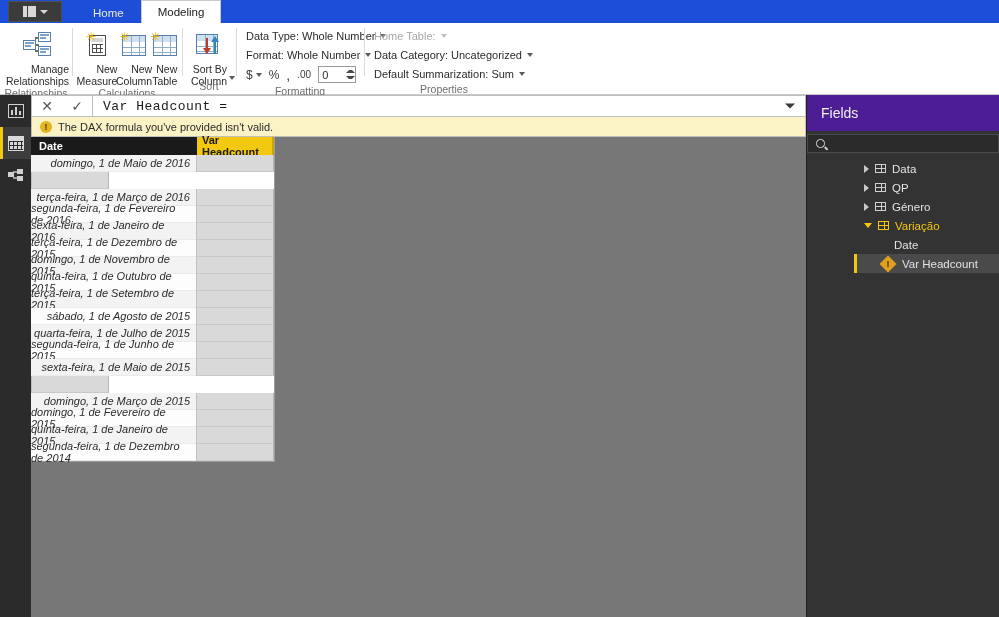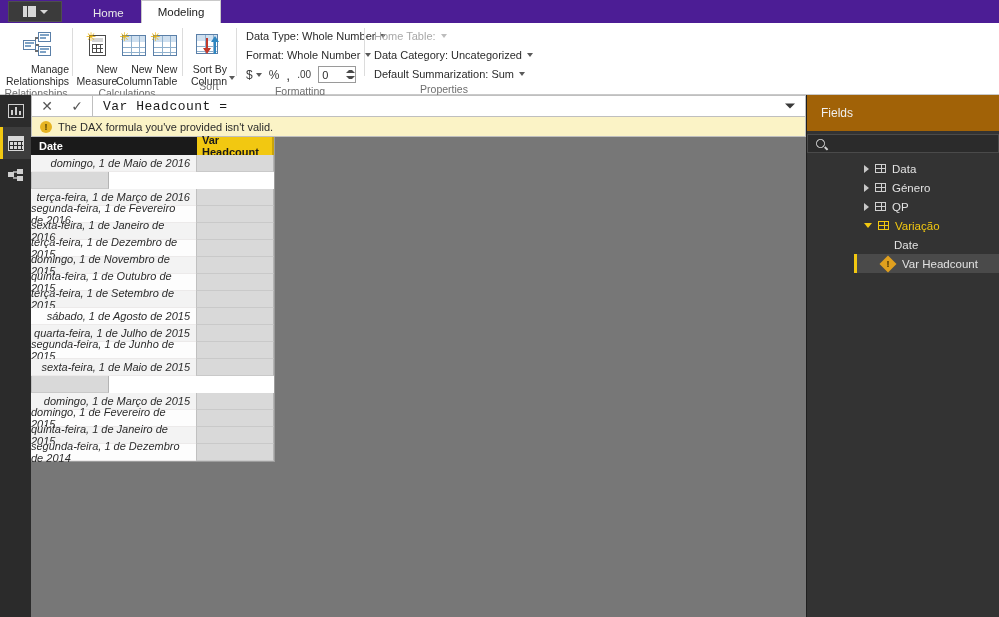--- a/index.html
+++ b/index.html
@@ -7,21 +7,21 @@
     width: 999px; height: 617px;
     background: #777777;
     font-family: "Liberation Sans", sans-serif;
     overflow: hidden;
   }
   body { position: relative; }
 
   
   .titlebar {
     position: absolute; left: 0; top: 0; width: 999px; height: 23px;
-    background: #4c1d95;
+    background: #1d4ed8;
     display: flex; align-items: flex-end;
   }
   .file-btn {
     width: 54px; height: 21px; margin-left: 8px; margin-bottom: 1px;
     background: #3b3b3b; border: 1px solid #4e4e4e;
     display: flex; align-items: center; justify-content: center; gap: 4px;
   }
   .file-glyph {
     width: 13px; height: 11px; background: #d8d8d8; position: relative;
   }
@@ -225,21 +225,21 @@
     width: 78px; background: #d9d9d9; border-bottom: 1px solid #c9c9c9;
     border-left: 1px solid #c0c0c0; border-right: 1px solid #b4b4b4;
   }
 
   
   .fields {
     position: absolute; right: 0; top: 95px; width: 193px; bottom: 0;
     background: #333333; border-left: 1px solid #1f1f1f;
   }
   .fields-title {
-    height: 36px; background: #a16207; color: #f0f0f0; font-size: 12px;
+    height: 36px; background: #4c1d95; color: #f0f0f0; font-size: 14px;
     display: flex; align-items: center; padding-left: 14px;
   }
   .fields-search {
     height: 19px; margin: 3px 0 0 0; background: #2b2b2b; border: 1px solid #4a4a4a;
     display: flex; align-items: center; padding-left: 8px;
   }
   .mag {
     width: 9px; height: 9px; border: 1.5px solid #d2d2d2; border-radius: 50%;
     position: relative; transform: rotate(-45deg);
   }
@@ -578,26 +578,26 @@
   </div>
   <div class="ftree" id="fields-tree">
       <div class="fnode">
         <span class="tri"></span>
         <span class="tbl-mini"></span>
         <span>Data</span>
       </div>
       <div class="fnode">
         <span class="tri"></span>
         <span class="tbl-mini"></span>
-        <span>Género</span>
+        <span>QP</span>
       </div>
       <div class="fnode">
         <span class="tri"></span>
         <span class="tbl-mini"></span>
-        <span>QP</span>
+        <span>Género</span>
       </div>
       <div class="fnode expandedtbl">
         <span class="tri open"></span>
         <span class="tbl-mini"></span>
         <span>Variação</span>
       </div>
       <div class="fnode fchild">
         <span>Date</span>
       </div>
       <div class="fnode selected fchild withicon">

